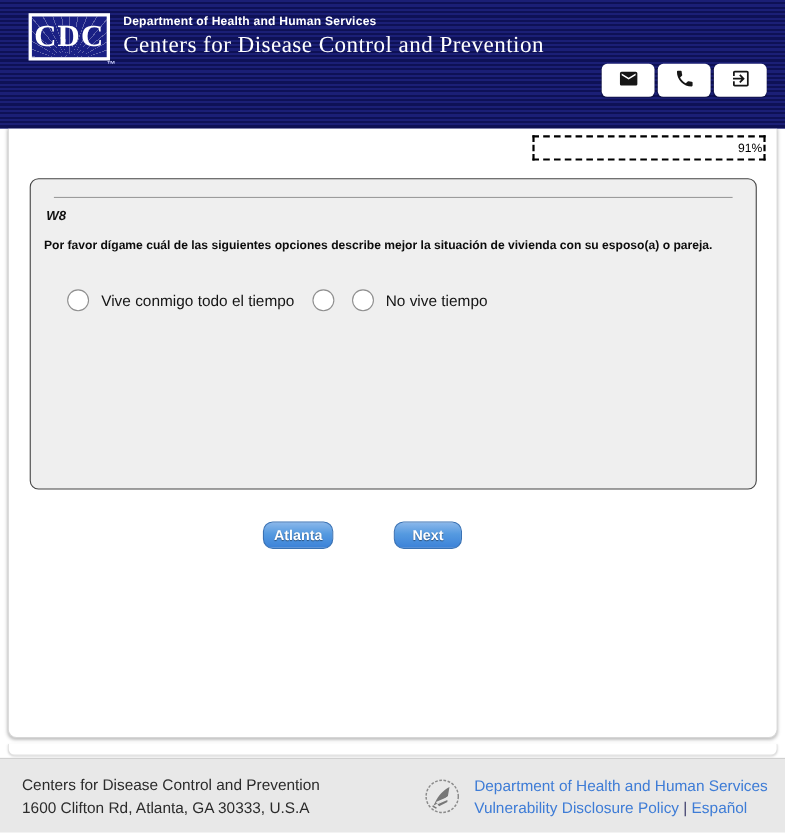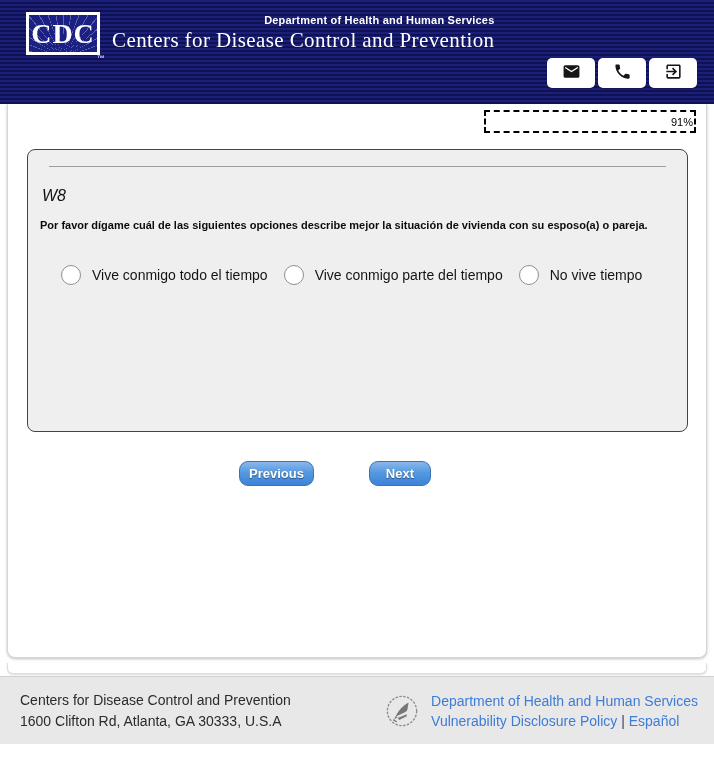--- a/index.html
+++ b/index.html
@@ -6,26 +6,25 @@
   html, body { margin: 0; padding: 0; }
   body {
     width: 714px; height: 757px;
     background: #ffffff;
     font-family: "Liberation Sans", sans-serif;
     overflow: hidden;
   }
 
   
   .header {
-    height: 104px;
+    height: 117px;
     background: repeating-linear-gradient(180deg,
       #1b1f76 0px, #1b1f76 2px,
       #0e1156 2px, #0e1156 4px);
     position: relative;
-    text-align: right;
   }
   .logo-row { display: flex; align-items: flex-start; padding: 12px 0 0 26px; }
   .cdc-logo {
     width: 74px; height: 43px;
     border: 3px solid #ffffff;
     background:
       repeating-conic-gradient(from -60deg at 50% 115%,
         rgba(255,255,255,0.30) 0deg 1.2deg, rgba(255,255,255,0) 1.2deg 10deg),
       #1a2084;
     color: #ffffff;
@@ -69,21 +68,21 @@
   .progress-label { font-size: 11px; color: #000; align-self: center; padding: 0 1px; white-space: nowrap; }
 
   
   .question-box {
     margin: 16px 18px 0 19px; height: 283px;
     background: #efefef;
     border: 1px solid #444444; border-radius: 8px;
     padding: 10px 12px;
   }
   .q-divider { border: none; border-top: 1px solid #9c9c9c; margin: 6px 9px 0 9px; }
-  .q-id { font-size: 16px; font-weight: normal; font-style: italic; margin: 20px 0 0 2px; color: #111; }
+  .q-id { font-size: 12px; font-weight: bold; font-style: italic; margin: 9px 0 0 2px; color: #111; }
   .q-text { font-size: 11px; font-weight: bold; color: #0c0c0c; margin: 10px 8px 0 0; line-height: 21px; max-width: 620px; }
   .options { margin: 29px 0 0 21px; display: flex; gap: 16px; }
   .option { display: flex; align-items: center; gap: 11px; cursor: pointer; }
   .radio {
     width: 20px; height: 20px; flex: 0 0 20px;
     border-radius: 50%; background: #ffffff;
     border: 1px solid #8f8f8f;
   }
   .option-label { font-size: 14px; color: #141414; }
 
@@ -165,31 +164,30 @@
     <hr class="q-divider">
     <div class="q-id">W8</div>
     <p class="q-text">Por favor dígame cuál de las siguientes opciones describe mejor la situación de vivienda con su esposo(a) o pareja.</p>
     <div class="options">
       <label class="option">
         <span class="radio"></span>
         <span class="option-label">Vive conmigo todo el tiempo</span>
       </label>
       <label class="option">
         <span class="radio"></span>
-        <span class="option-label">Vive conmigo parte del tiempo</span>
       </label>
       <label class="option">
         <span class="radio"></span>
         <span class="option-label">No vive tiempo</span>
       </label>
     </div>
   </div>
 
   <div class="nav-row">
-    <button class="nav-btn">Previous</button>
+    <button class="nav-btn">Atlanta</button>
     <button class="nav-btn">Next</button>
   </div>
 </div>
 
 <div class="bottom-strip"></div>
 
 <div class="footer">
   <div class="f-left">
     <div>Centers for Disease Control and Prevention</div>
     <div>1600 Clifton Rd, Atlanta, GA 30333, U.S.A</div>

